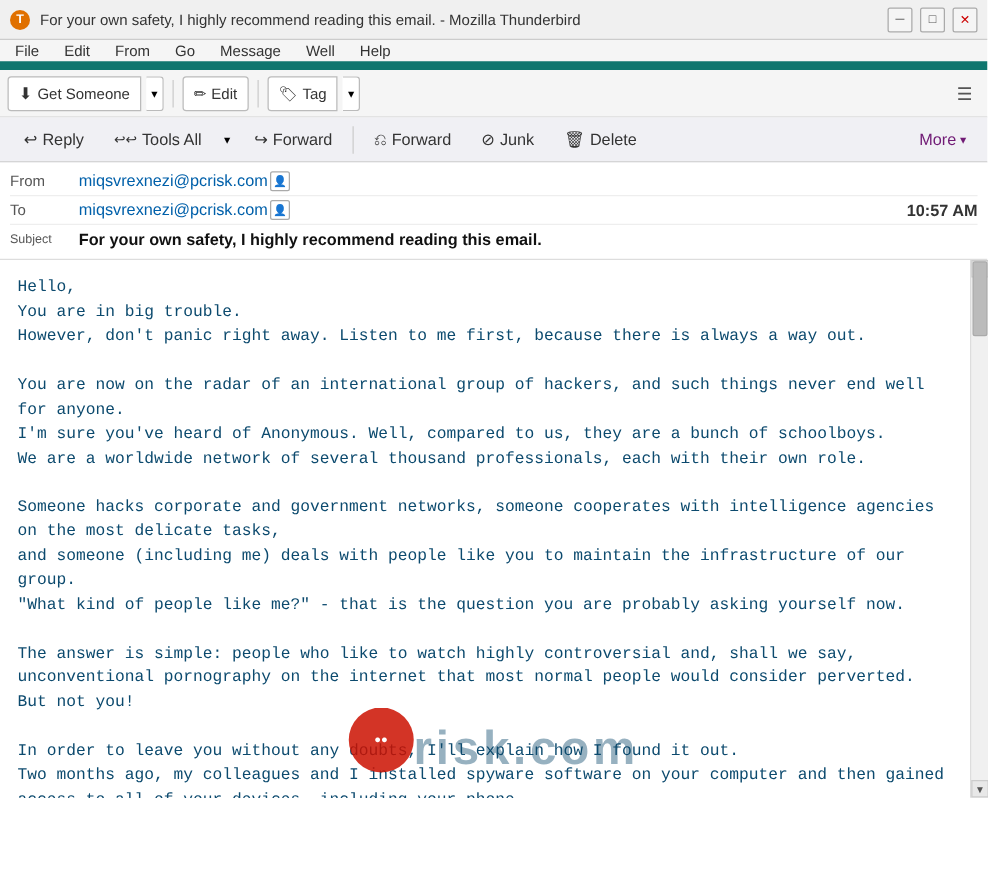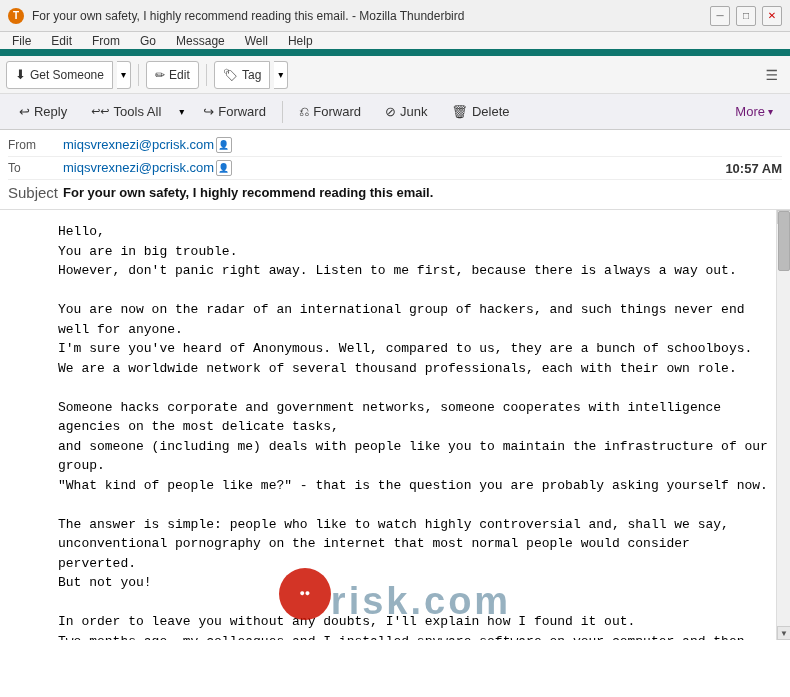--- a/index.html
+++ b/index.html
@@ -209,44 +209,43 @@
     .subject-row {
       display: flex;
       align-items: center;
       padding: 4px 0;
       font-size: 13px;
     }
     .subject-label {
       color: #555;
       width: 55px;
       flex-shrink: 0;
-      font-size: 15px;
+      font-size: 10px;
     }
     .subject-value {
       font-weight: bold;
       color: #111;
     }
 
     
     .email-body-container {
       position: relative;
       overflow: hidden;
       height: calc(697px - 32px - 24px - 38px - 36px - 32px - 28px - 28px);
       background: #fff;
     }
     .email-body {
       padding: 12px 14px;
       font-family: 'Courier New', monospace;
       font-size: 13px;
       line-height: 1.5;
-      color: #000000;
+      color: #0c4a6e;
       overflow-y: auto;
       height: 100%;
       padding-right: 20px;
-      margin-left: 44px;
     }
     .email-body .line {
       white-space: pre-wrap;
       word-break: break-word;
     }
 
     
     .scrollbar {
       position: absolute;
       right: 0; top: 0; bottom: 0;

